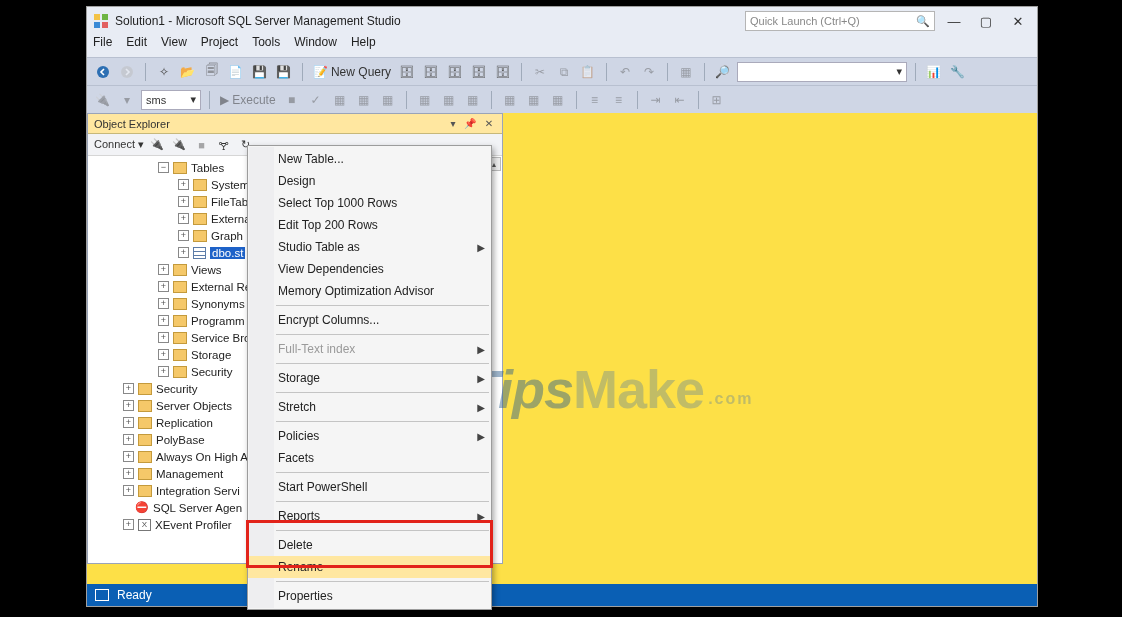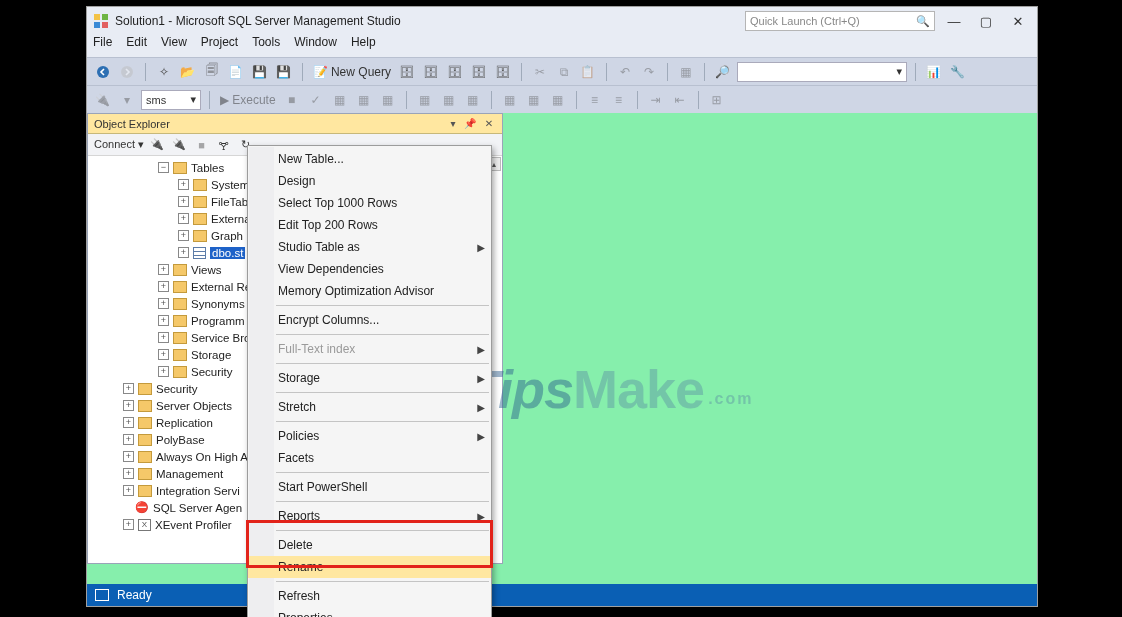--- a/index.html
+++ b/index.html
@@ -14,21 +14,21 @@
   .winbtn { width: 26px; height: 20px; display: inline-flex; align-items: center; justify-content: center; color: #333; font-size: 13px; cursor: default; }
   .menu-bar { height: 22px; background: #e8ecf4; display: flex; padding: 0 6px; gap: 14px; font-size: 12px; }
   .menu-bar span { color: #222; }
   .toolbar-row { height: 28px; background: #cfd6e5; border-top: 1px solid #b8c0d0; display: flex; align-items: center; padding: 0 6px; gap: 4px; }
   .tb-btn { width: 20px; height: 20px; display: inline-flex; align-items: center; justify-content: center; color: #555; font-size: 12px; }
   .tb-text { font-size: 12px; color: #333; padding: 0 2px; display: inline-flex; align-items: center; gap: 3px; }
   .tb-sep { width: 1px; height: 18px; background: #9faaba; margin: 0 4px; }
   .tb-combo { width: 60px; height: 20px; background: #fff; border: 1px solid #aab; font-size: 11px; padding: 0 4px; color: #333; display: flex; align-items: center; }
   .tb-combo.wide { width: 170px; }
   .tb-btn.disabled { opacity: .45; }
-  .workspace { flex: 1; background: #86efac; position: relative; }
+  .workspace { flex: 1; background: #fde047; position: relative; }
   .obj-explorer { position: absolute; left: 0; top: 0; width: 416px; height: 451px; background: #fff; display: flex; flex-direction: column; border: 1px solid #9aa4b8; }
   .panel-title { height: 20px; background: #ffe7a0; display: flex; align-items: center; padding: 0 6px; font-size: 11px; color: #333; border-bottom: 1px solid #c7b87a; }
   .panel-title .pt-right { margin-left: auto; display: flex; gap: 4px; }
   .panel-title .pt-right span { width: 14px; height: 14px; display: inline-flex; align-items: center; justify-content: center; font-size: 10px; color: #555; }
   .panel-toolbar { height: 22px; display: flex; align-items: center; padding: 0 6px; gap: 6px; font-size: 11px; color: #333; border-bottom: 1px solid #d6d6d6; background: #f2f3f6; }
   .panel-toolbar .pt-icon { width: 16px; height: 16px; display: inline-flex; align-items: center; justify-content: center; }
   .tree { flex: 1; overflow: hidden; background: #fff; padding: 3px 0 0 0; position: relative; }
   .tree-row { display: flex; align-items: center; height: 17px; font-size: 11.5px; color: #222; white-space: nowrap; }
   .tree-row .expander { width: 11px; height: 11px; border: 1px solid #888; display: inline-flex; align-items: center; justify-content: center; font-size: 9px; line-height: 1; margin-right: 4px; color: #555; background: #fff; }
   .tree-row .folder { width: 14px; height: 12px; background: #f5c869; border: 1px solid #c49a3c; margin-right: 4px; }
@@ -389,20 +389,17 @@
     </div>
   <div class="cm-sep"></div>
   <div class="cm-item">
       <span>Delete</span>
     </div>
   <div class="cm-item hover">
       <span>Rename</span>
     </div>
   <div class="cm-sep"></div>
   <div class="cm-item">
-      <span>Refresh</span>
-    </div>
-  <div class="cm-item">
       <span>Properties</span>
     </div>
 </div>
 
 <div class="red-highlight" style="left:246px; top:520px; width:247px; height:48px;"></div>
 
 </body></html>

